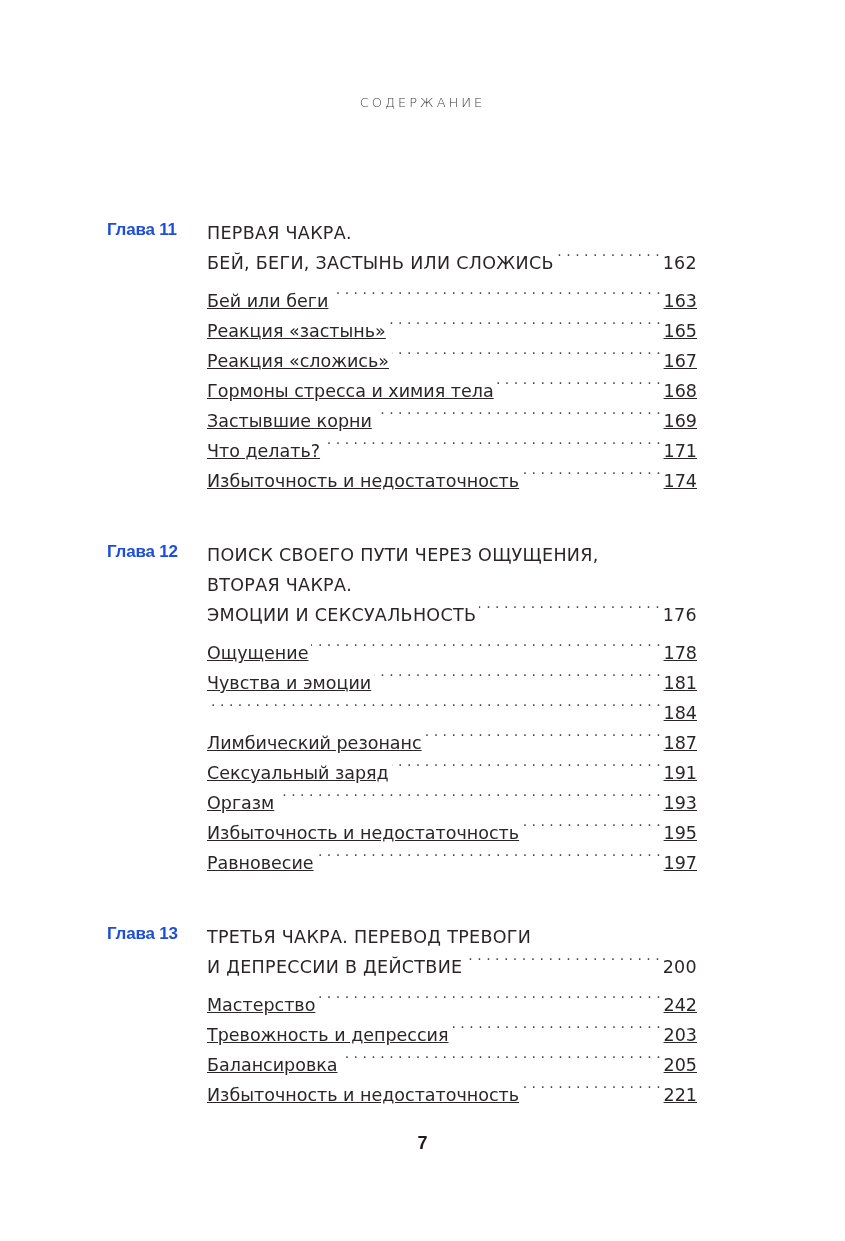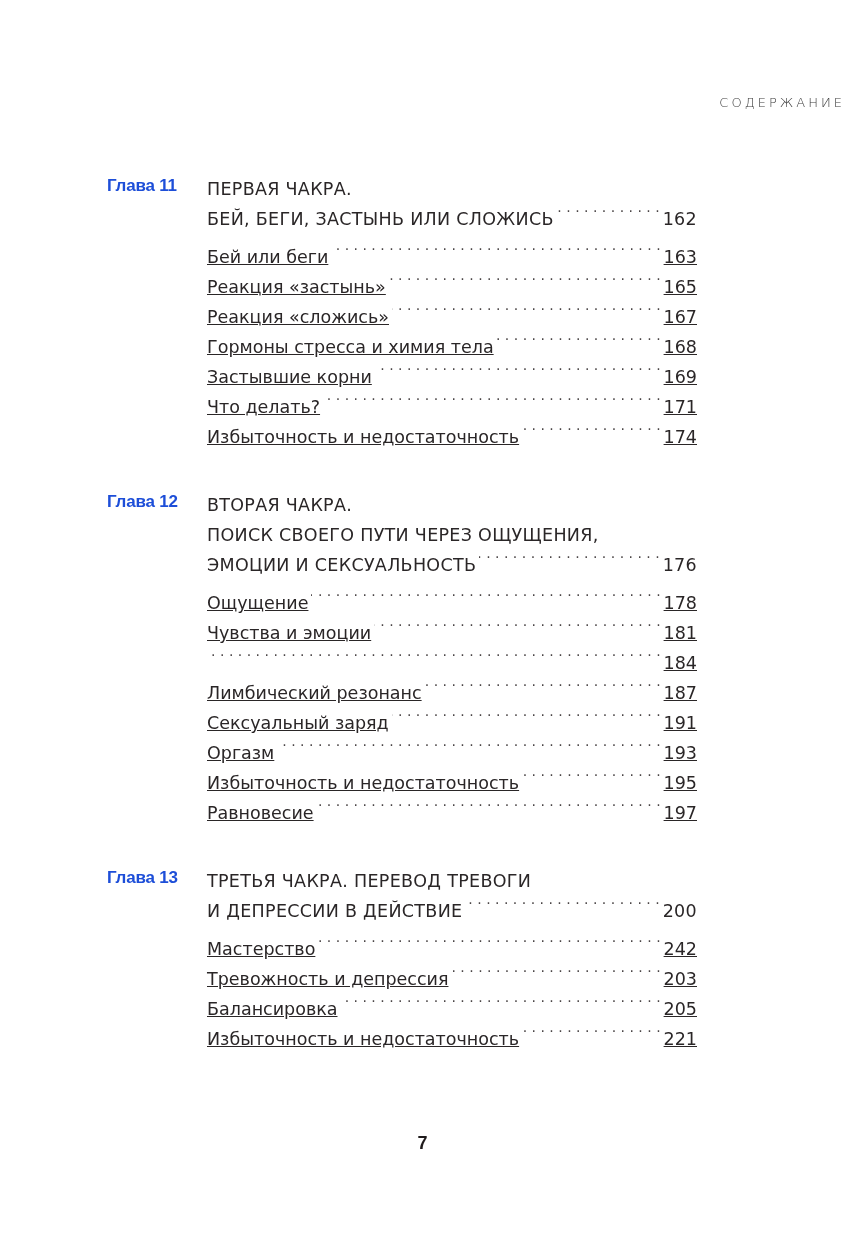--- a/index.html
+++ b/index.html
@@ -13,21 +13,21 @@
       position: relative;
       overflow: hidden;
       color: #231f20;
       font-family: "DejaVu Sans", sans-serif;
     }
     .running-head {
       position: absolute;
       top: 95px;
       left: 0;
       width: 845px;
-      text-align: right;
+      text-align: center;
       font-size: 13px;
       letter-spacing: 3px;
       color: #3a3a3a;
       font-family: "DejaVu Sans", sans-serif;
       font-weight: 300;
     }
     .toc {
       position: absolute;
       top: 174px;
       left: 107px;
@@ -42,20 +42,21 @@
       left: 0;
       top: 2px;
       font-family: "Liberation Sans", sans-serif;
       font-weight: bold;
       font-size: 17px;
       color: #1d4ed8;
       letter-spacing: -0.2px;
     }
     .chapter-body {
       margin-left: 100px;
+      margin-top: 44px;
     }
     .chapter-title {
       font-family: "DejaVu Sans", sans-serif;
       font-size: 17.5px;
       line-height: 30px;
       color: #2a2627;
       letter-spacing: 0.3px;
       font-weight: normal;
     }
     .title-line {
@@ -168,22 +169,22 @@
             <span class="page">174</span>
           </div>
       </div>
     </div>
   </div>
 
   <div class="chapter">
     <div class="chapter-label">Глава 12</div>
     <div class="chapter-body">
       <div class="chapter-title">
+        <span class="title-line">ПОИСК СВОЕГО ПУТИ ЧЕРЕЗ ОЩУЩЕНИЯ,</span>
         <span class="title-line">ВТОРАЯ ЧАКРА.</span>
-        <span class="title-line">ПОИСК СВОЕГО ПУТИ ЧЕРЕЗ ОЩУЩЕНИЯ,</span>
         <div class="leader-line">
           <span class="text">ЭМОЦИИ И СЕКСУАЛЬНОСТЬ</span>
           <span class="dots"></span>
           <span class="page">176</span>
         </div>
       </div>
       <div class="sections">
         <div class="section leader-line">
             <span class="text">Ощущение</span>
             <span class="dots"></span>

